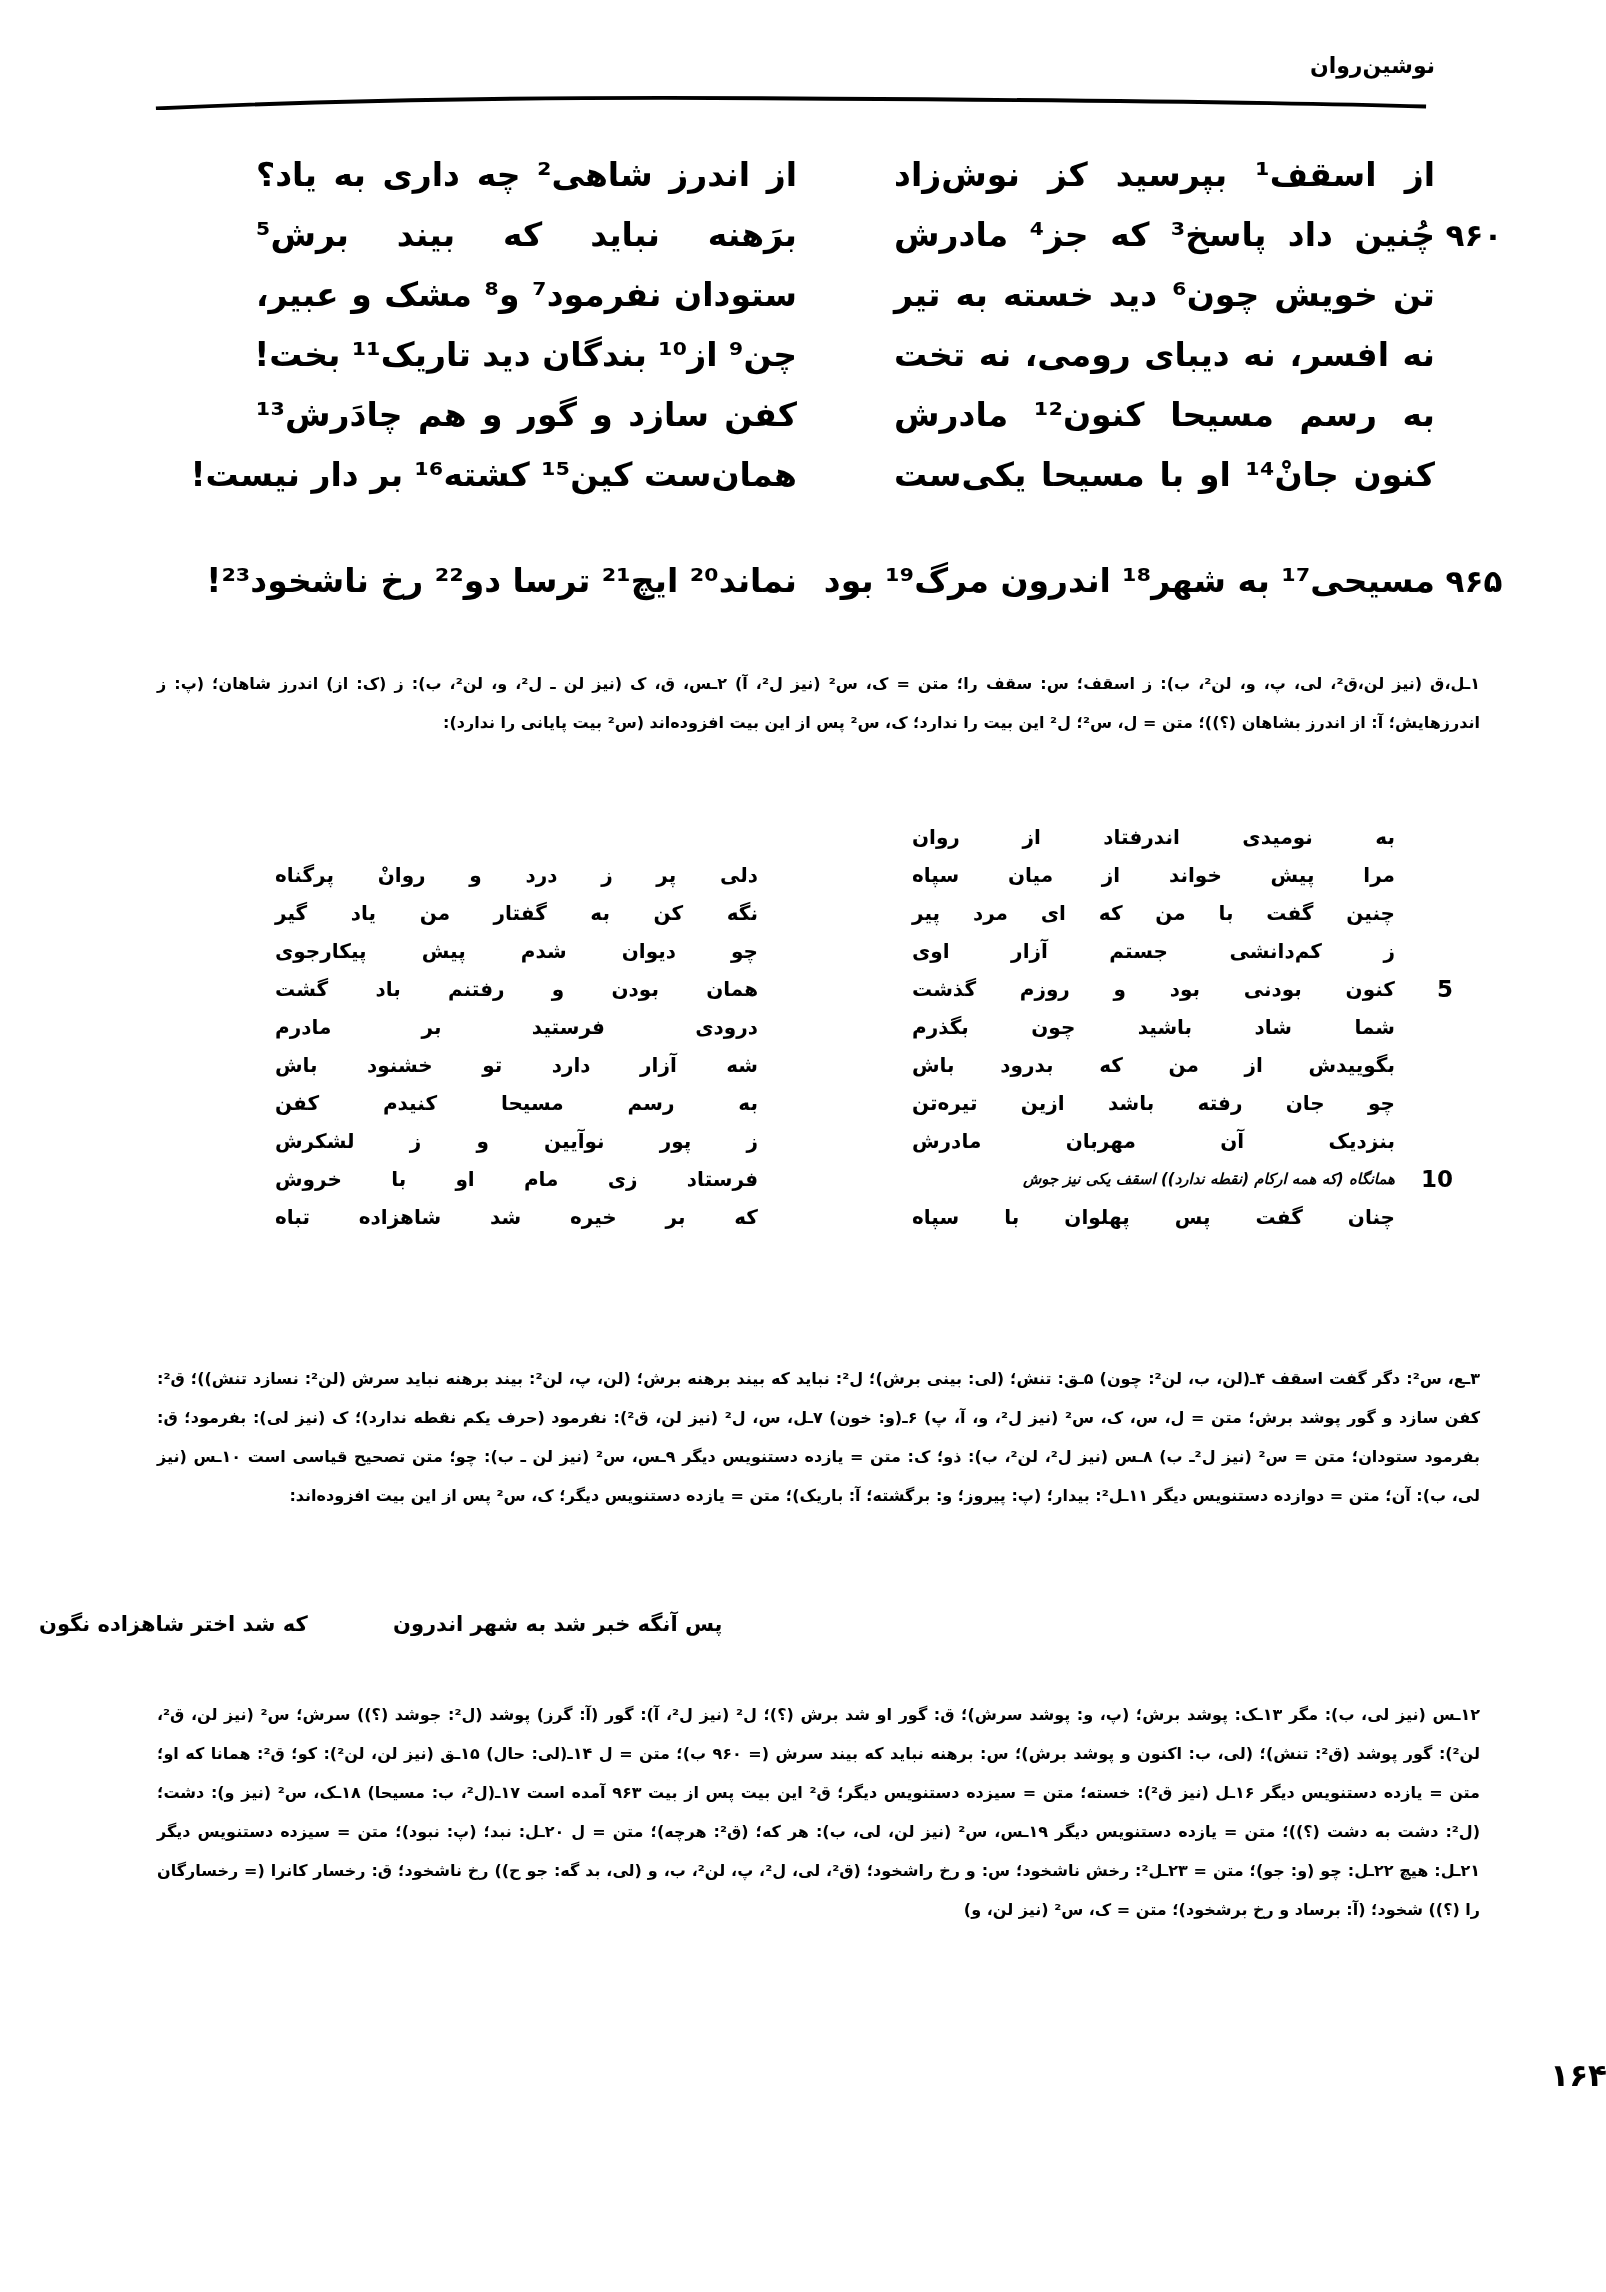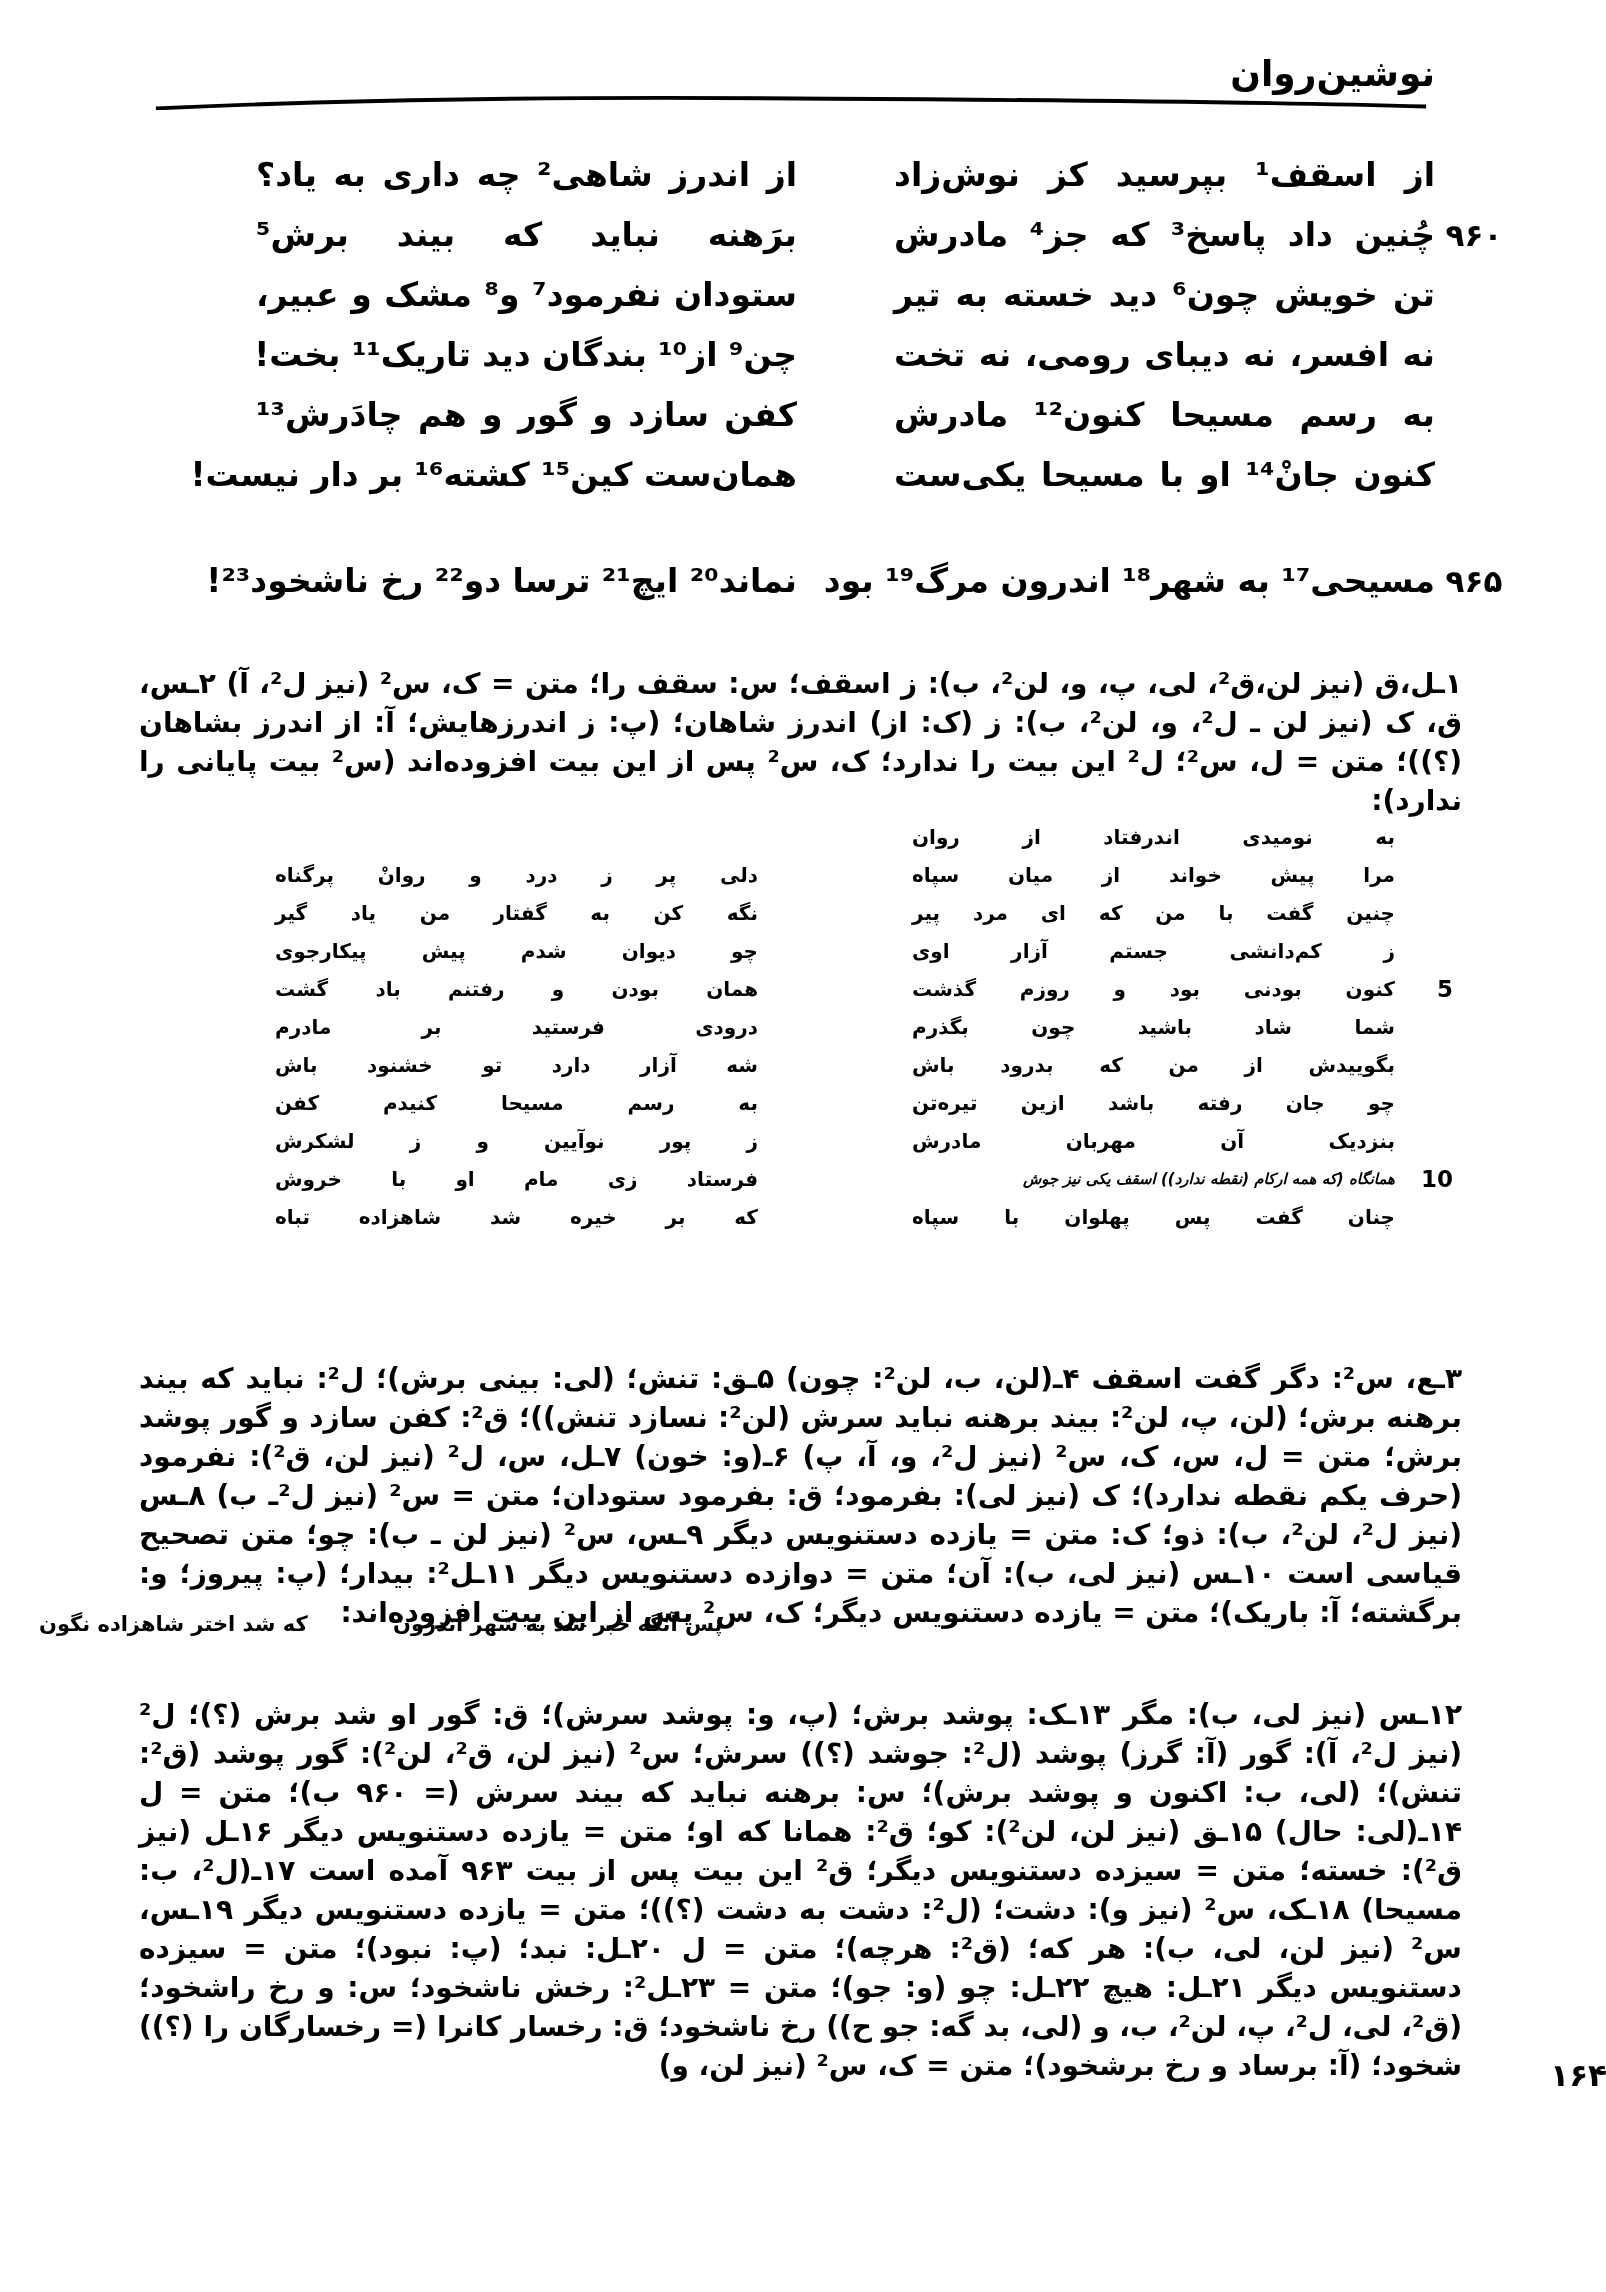--- a/index.html
+++ b/index.html
@@ -4,43 +4,43 @@
   <style>
     html, body { margin: 0; padding: 0; background: #ffffff; }
     body {
       width: 1607px; height: 2292px; position: relative; overflow: hidden;
       font-family: "DejaVu Sans", sans-serif; color: #000;
     }
     .page { position: absolute; inset: 0; direction: rtl; }
 
     .running-head {
       position: absolute; top: 53px; right: 172px;
-      font-size: 36px; font-weight: bold; letter-spacing: -1px;
+      font-size: 22px; font-weight: bold; letter-spacing: -1px;
     }
     .head-rule {
       position: absolute; top: 93px; left: 154px; width: 1274px; height: 17.4px;
     }
 
     
     .verses { position: absolute; top: 145px; right: 172px; width: 1255px; }
     .verse-row { display: flex; flex-direction: row; height: 60px; align-items: center; position: relative; }
     .verse-row.gap { margin-top: 46px; }
     .hemistich {
       width: 541px; font-size: 33px; font-weight: bold; text-align: justify;
       text-align-last: justify; white-space: nowrap; line-height: 60px;
     }
     .hemistich.first { margin-left: 97px; }
     .verse-num {
       position: absolute; right: -68px; font-size: 31px; font-weight: bold; width: 58px; text-align: center;
     }
 
     
     .notes {
-      position: absolute; right: 145px; width: 1323px;
-      font-size: 28px; font-weight: bold; line-height: 39px;
+      position: absolute; right: 127px; width: 1323px;
+      font-size: 16px; font-weight: bold; line-height: 39px;
       text-align: justify; text-align-last: right;
     }
     .notes.n1 { top: 664px; }
     .notes.n2 { top: 1359px; }
     .notes.n3 { top: 1659px; margin-top: 36px; }
 
     
     .added-verses { position: absolute; top: 818px; right: 212px; width: 1197px; }
     .added-row { display: flex; flex-direction: row; height: 38px; align-items: center; position: relative; }
     .added-row .h {

